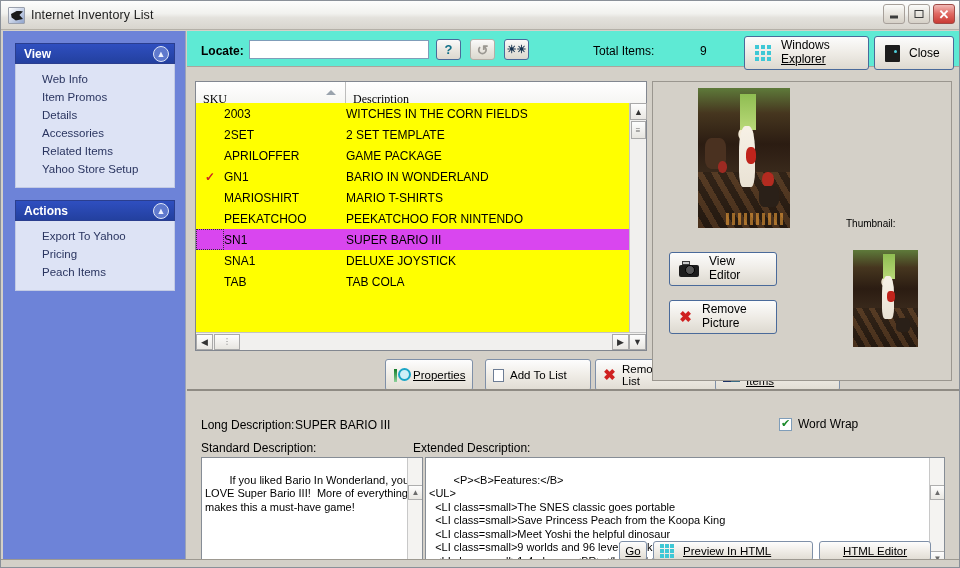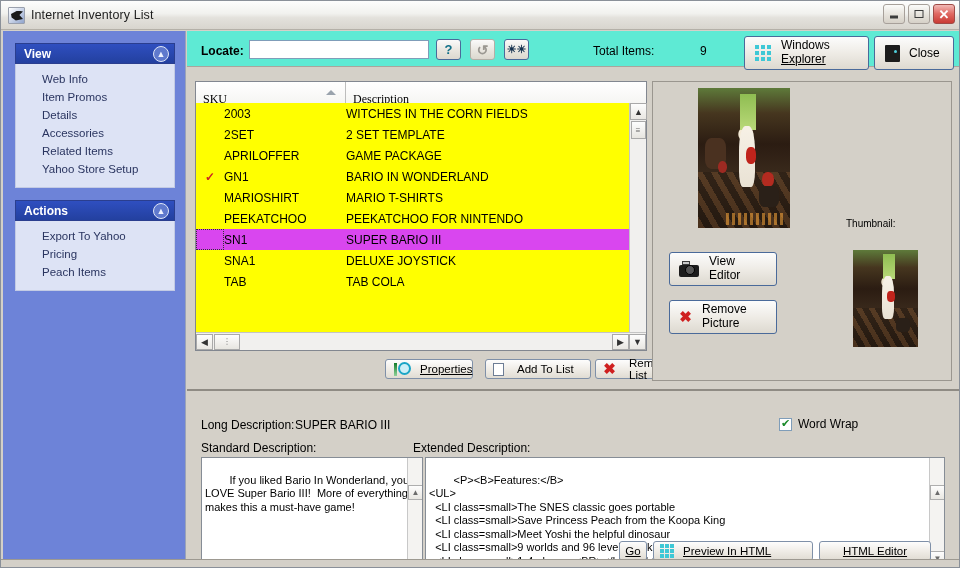--- a/index.html
+++ b/index.html
@@ -235,24 +235,24 @@
     width: 26px; height: 16px; margin-left: 1px;
     background: linear-gradient(to bottom, #fdfdfd, #e7e5e0);
     border: 1px solid #a9a9a9;
     display: flex; align-items: center; justify-content: center;
     font-size: 8px; color: #777;
   }
   .hs-track { flex: 1; }
 
   
   .gbtn {
-    position: absolute; top: 328px; height: 20px;
+    position: absolute; top: 328px; height: 32px;
     border: 1px solid #7f90a8; border-radius: 3px;
     background: linear-gradient(to bottom, #fdfdfd, #efece6 52%, #e0dcd3);
-    display: flex; align-items: center; gap: 13px; padding: 0 7px;
+    display: flex; align-items: center; gap: 6px; padding: 0 7px;
     font-size: 11.5px; color: #000;
   }
   .b-props    { left: 198px; width: 88px; }
   .b-add      { left: 298px; width: 106px; }
   .b-removefl { left: 408px; width: 126px; }
   .b-removeal { left: 528px; width: 125px; }
 
   .ico-props { width: 14px; height: 14px; position: relative; flex:0 0 auto; }
   .ico-props::before { content:""; position:absolute; left:1px; top:1px; width:3px; height:13px;
       background: linear-gradient(to bottom, #137c2a, #8ed19a); transform: rotate(0deg); }

